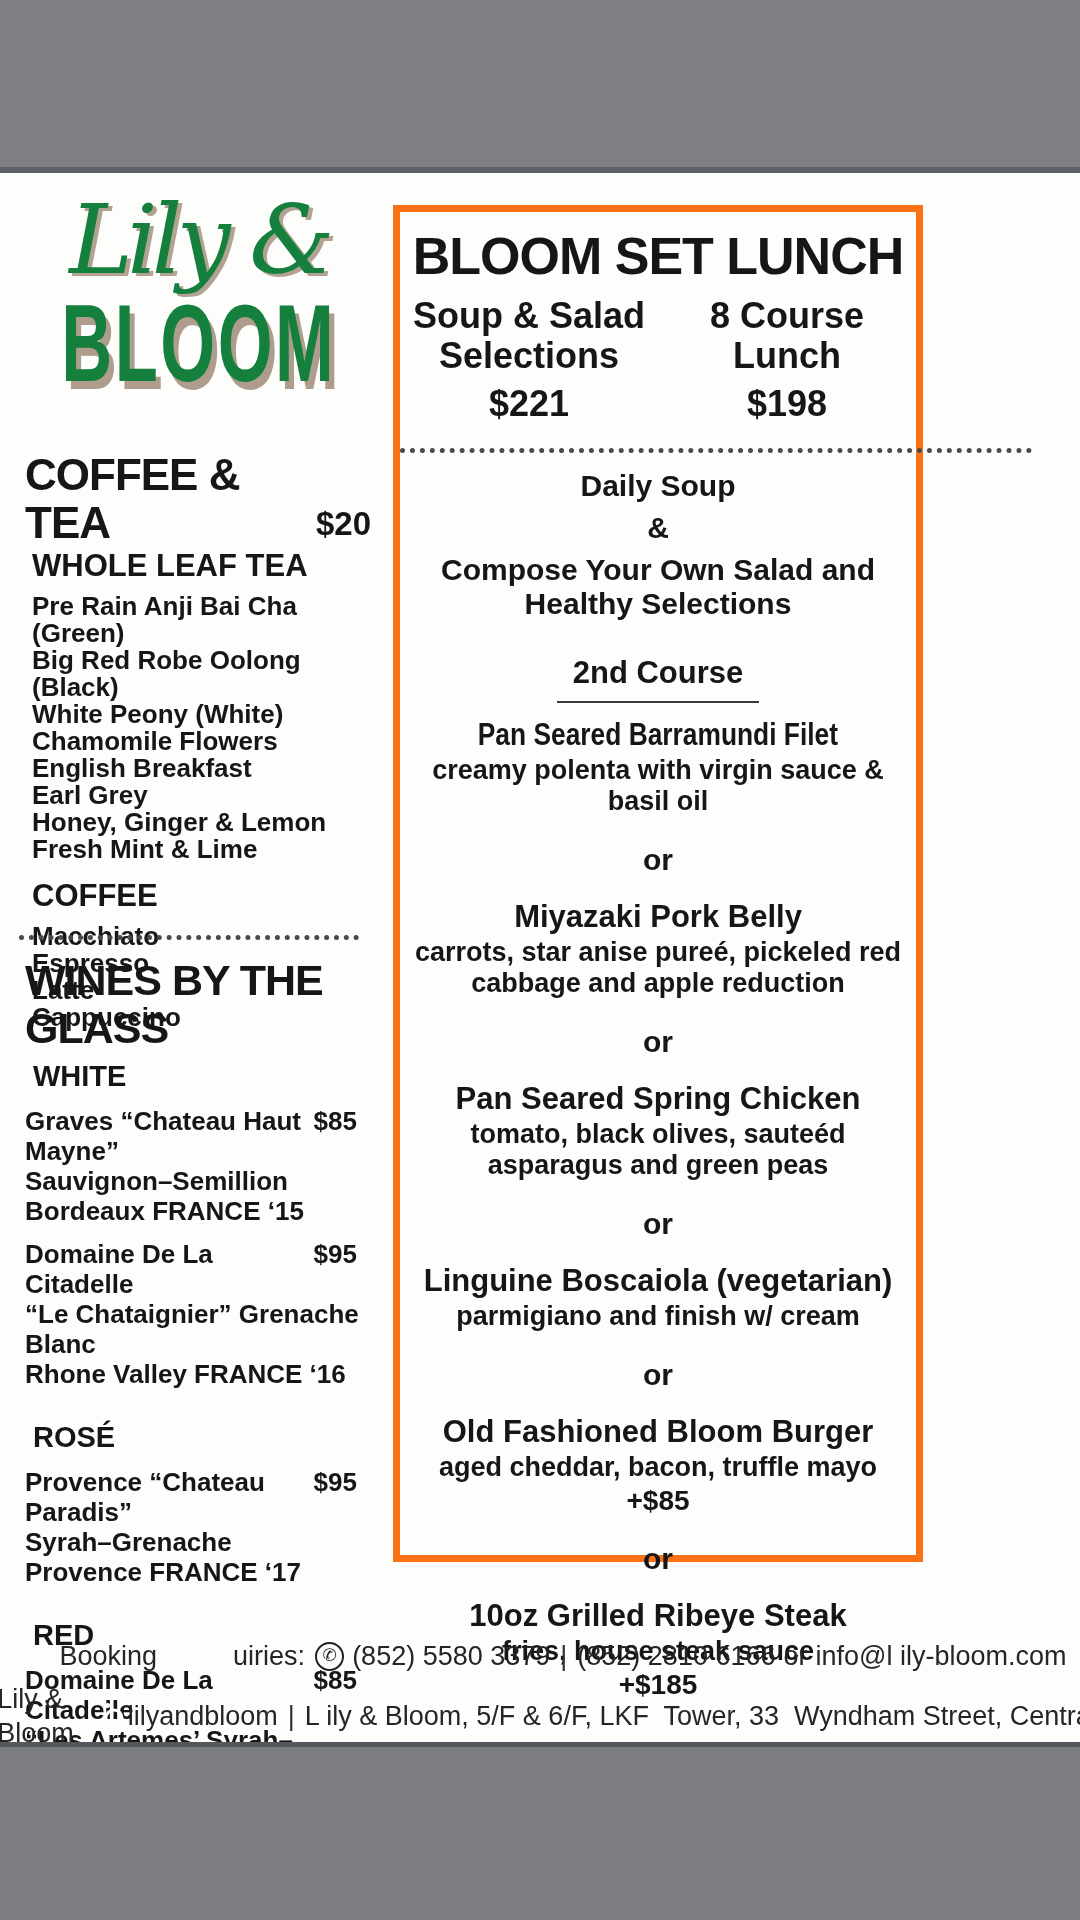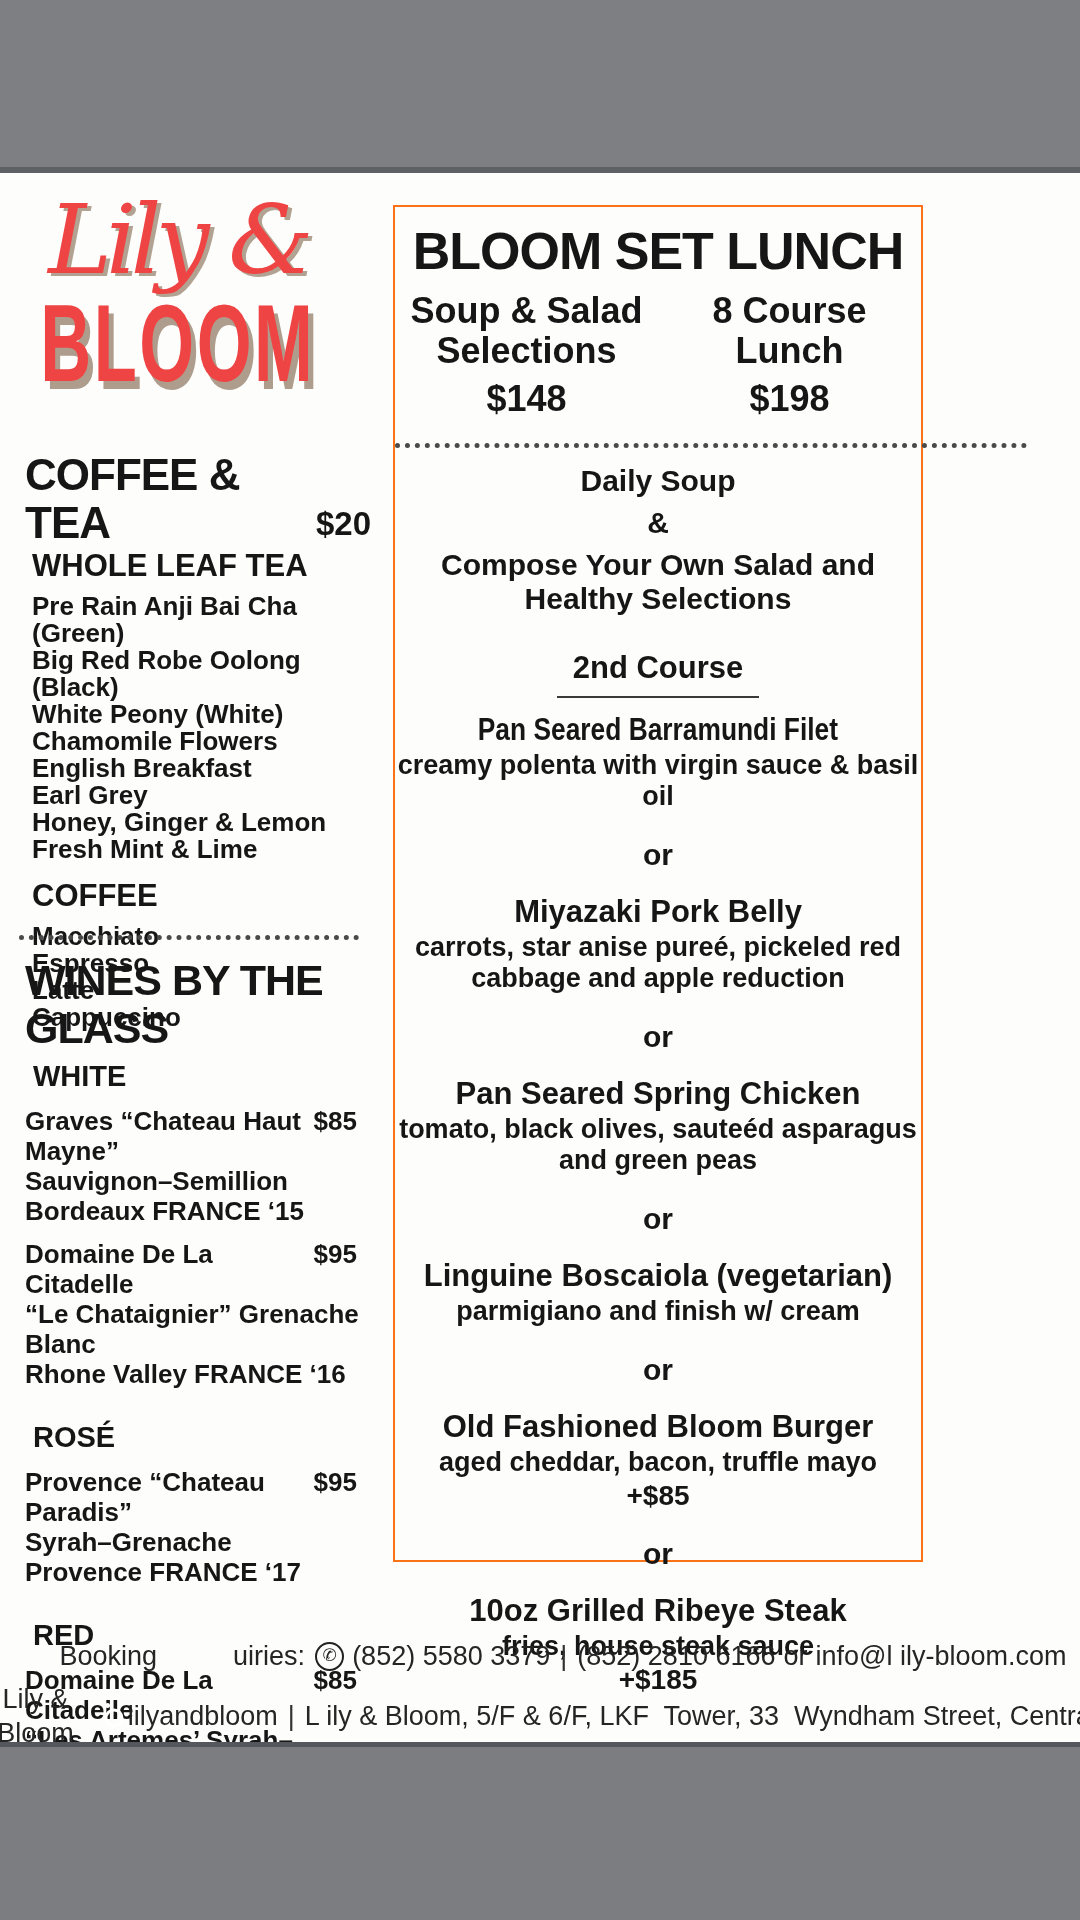--- a/index.html
+++ b/index.html
@@ -7,21 +7,21 @@
           background:#7b7d80;font-family:"Liberation Sans","DejaVu Sans",sans-serif;
           color:#161616;-webkit-font-smoothing:antialiased;}
   
   .topbar{position:absolute;top:0;left:0;width:100%;height:167px;background:#7d7f82;}
   .edge-top{position:absolute;top:167px;left:0;width:100%;height:6px;background:#5d6064;}
   .sheet{position:absolute;top:173px;left:0;width:1080px;height:1569px;background:#fdfdfc;}
   .edge-bottom{position:absolute;top:1742px;left:0;width:100%;height:5px;background:#54575b;}
   .bottombar{position:absolute;top:1747px;left:0;width:100%;height:173px;background:#7b7d80;}
 
   
-  .logo{position:absolute;left:13px;top:18px;width:330px;text-align:center;color:#ef4444;}
+  .logo{position:absolute;left:34px;top:18px;width:330px;text-align:center;color:#15803d;}
   .logo-script{font-family:"DejaVu Serif","Liberation Serif",serif;font-style:italic;
                font-size:96px;line-height:98px;letter-spacing:-6px;
                text-shadow:4px 3px 0 rgba(158,139,119,.8);}
   .logo-bloom{display:inline-block;font-weight:bold;font-size:84px;line-height:84px;
               letter-spacing:3px;transform:scale(.84,1.3);transform-origin:center top;
               text-shadow:6px 6px 0 rgba(160,140,120,.85);}
 
   
   .left{position:absolute;left:25px;top:278px;width:352px;}
   .head-row{display:flex;justify-content:space-between;align-items:flex-end;}
@@ -38,41 +38,41 @@
   .wine-cat{font-size:29px;font-weight:bold;margin:8px 0 0 8px;line-height:33px;}
   .wine-cat.gap{margin-top:32px;}
   .wine{margin-top:13px;}
   .wine.gap{margin-top:32px;}
   .wine-row{display:flex;justify-content:space-between;font-size:26px;font-weight:bold;line-height:30px;}
   .w-price{padding-right:20px;}
   .wine-line{font-size:26px;font-weight:bold;line-height:30px;}
 
   
   .box{position:absolute;left:393px;top:32px;width:530px;height:1357px;
-       border:2px solid #f97316;text-align:center;box-sizing:border-box;}
+       border:7px solid #f97316;text-align:center;box-sizing:border-box;}
   .box-title{font-size:52px;font-weight:bold;letter-spacing:-1px;margin-top:16px;line-height:56px;}
   .opts{display:flex;margin-top:12px;}
   .opt{flex:1;}
   .opt-label{font-size:36px;font-weight:bold;line-height:40px;}
   .opt-price{font-size:36px;font-weight:bold;margin-top:8px;line-height:40px;}
   .box-divider{border-top:5px dotted #4a4a4a;width:632px;margin:24px auto 0;}
   .fc-line{font-size:30px;font-weight:bold;margin-top:8px;line-height:34px;}
   .fc-line.first{margin-top:16px;}
   .second{display:inline-block;margin-top:34px;font-size:31px;font-weight:bold;
           border-bottom:2px solid #3a3a3a;padding:0 16px 10px;line-height:36px;}
   .course{margin-top:22px;}
   .course.first{margin-top:14px;}
   .course-name{font-size:31px;font-weight:bold;line-height:36px;}
   .xcond{display:inline-block;transform:scale(.85,1.03);transform-origin:center;}
   .course-desc{font-size:27px;font-weight:bold;line-height:31px;margin-top:2px;}
   .supp{font-size:28px;font-weight:bold;line-height:31px;margin-top:2px;}
   .or{font-size:30px;font-weight:bold;margin-top:26px;line-height:34px;}
 
   
-  .footer{position:absolute;left:0;top:1466px;width:1080px;color:#252525;text-align:center;}
+  .footer{position:absolute;left:0;top:1466px;width:1080px;color:#252525;}
   .f-row{display:flex;justify-content:center;align-items:center;font-size:27px;line-height:34px;}
   .f-row1{padding-left:46px;}
   .f-row2{margin-top:9px;}
   .f-gap{display:inline-block;width:76px;}
   .f-sp{display:inline-block;width:8px;}
   .pipe{padding:0 10px;color:#333;}
   .pre{white-space:pre;}
   .wa{width:29px;height:29px;border:2px solid #222;border-radius:50%;display:inline-flex;
       align-items:center;justify-content:center;font-size:17px;margin:0 8px 0 10px;box-sizing:border-box;}
   .fb{width:35px;height:35px;background:#121212;border-radius:8px;color:#fff;font-weight:bold;
@@ -171,21 +171,21 @@
         <div class="wine-line">SOUTH AFRICA ‘16</div>
       </div>
     </div>
 
     <div class="box">
       <div class="box-title">BLOOM SET LUNCH</div>
 
       <div class="opts">
         <div class="opt">
           <div class="opt-label">Soup &amp; Salad Selections</div>
-          <div class="opt-price">$148</div>
+          <div class="opt-price">$221</div>
         </div>
         <div class="opt">
           <div class="opt-label">8 Course Lunch</div>
           <div class="opt-price">$198</div>
         </div>
       </div>
 
       <div class="box-divider"></div>
 
       <div class="fc-line first">Daily Soup</div>

